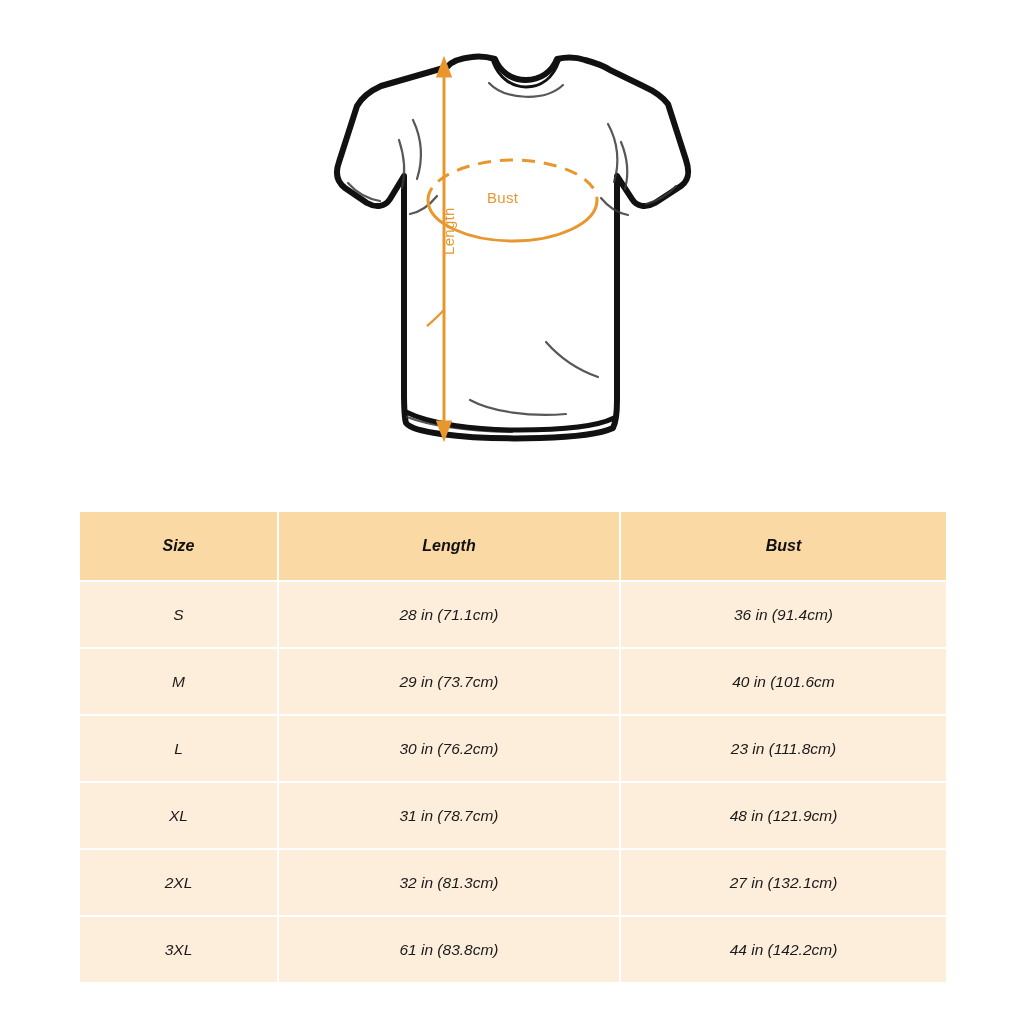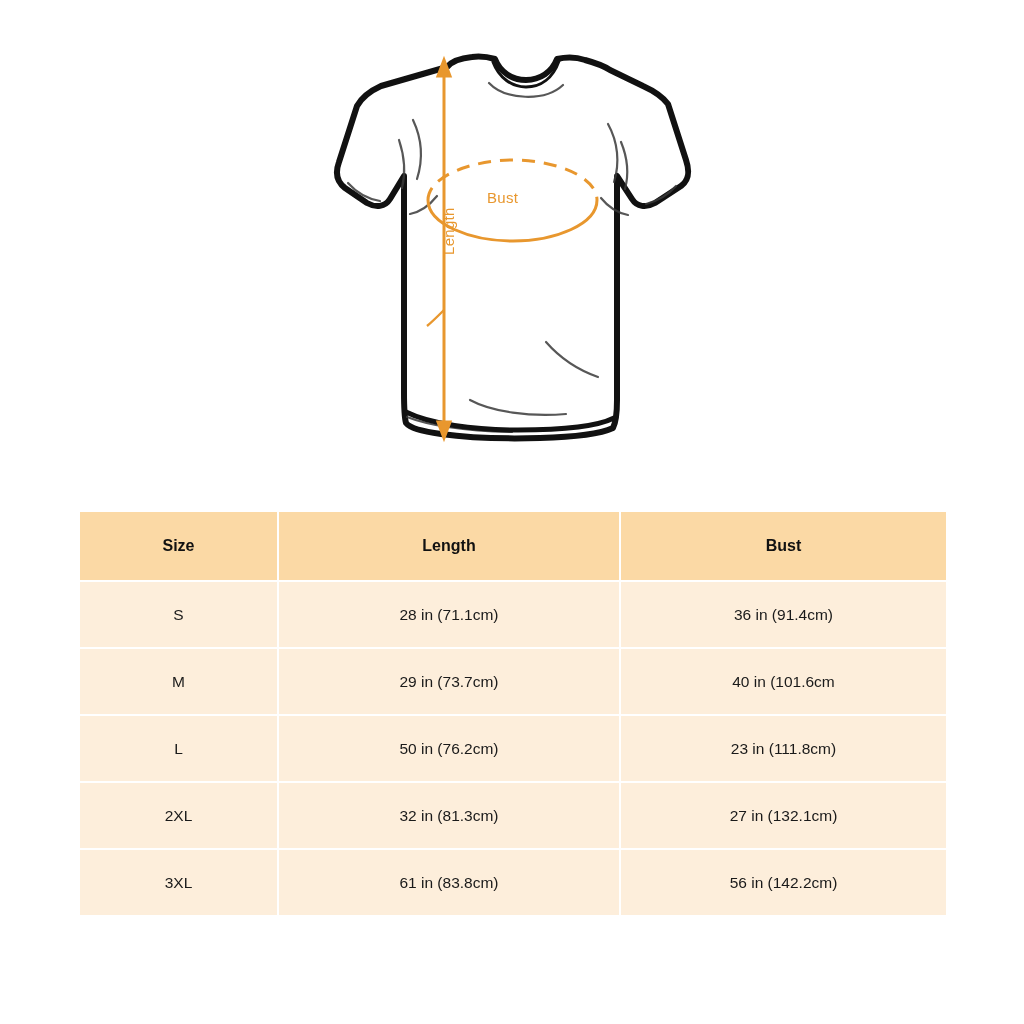--- a/index.html
+++ b/index.html
@@ -46,20 +46,21 @@
     transform-origin: left top;
     letter-spacing: 0.3px;
   }
 
   
   .table-wrap {
     position: absolute;
     left: 78px;
     top: 510px;
     width: 868px;
+    font-style: italic;
   }
   table.size-table {
     border-collapse: collapse;
     width: 868px;
     table-layout: fixed;
   }
   table.size-table th,
   table.size-table td {
     border: 2px solid #ffffff;
     text-align: center;
@@ -180,28 +181,33 @@
         <td>28 in (71.1cm)</td>
         <td>36 in (91.4cm)</td>
       </tr>
       <tr>
         <td>M</td>
         <td>29 in (73.7cm)</td>
         <td>40 in (101.6cm</td>
       </tr>
       <tr>
         <td>L</td>
-        <td>50 in (76.2cm)</td>
+        <td>30 in (76.2cm)</td>
         <td>23 in (111.8cm)</td>
+      </tr>
+      <tr>
+        <td>XL</td>
+        <td>31 in (78.7cm)</td>
+        <td>48 in (121.9cm)</td>
       </tr>
       <tr>
         <td>2XL</td>
         <td>32 in (81.3cm)</td>
         <td>27 in (132.1cm)</td>
       </tr>
       <tr>
         <td>3XL</td>
         <td>61 in (83.8cm)</td>
-        <td>56 in (142.2cm)</td>
+        <td>44 in (142.2cm)</td>
       </tr>
     </tbody>
   </table>
 </div>
 
 </body></html>

